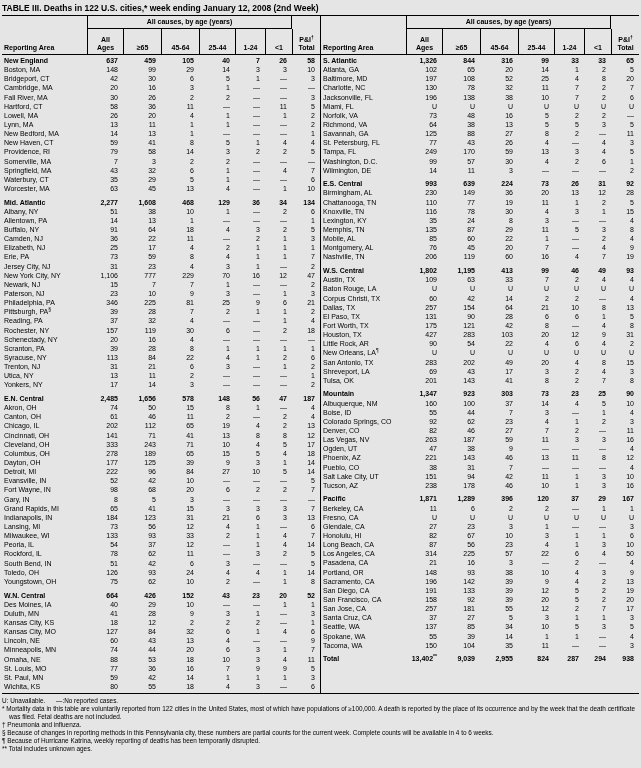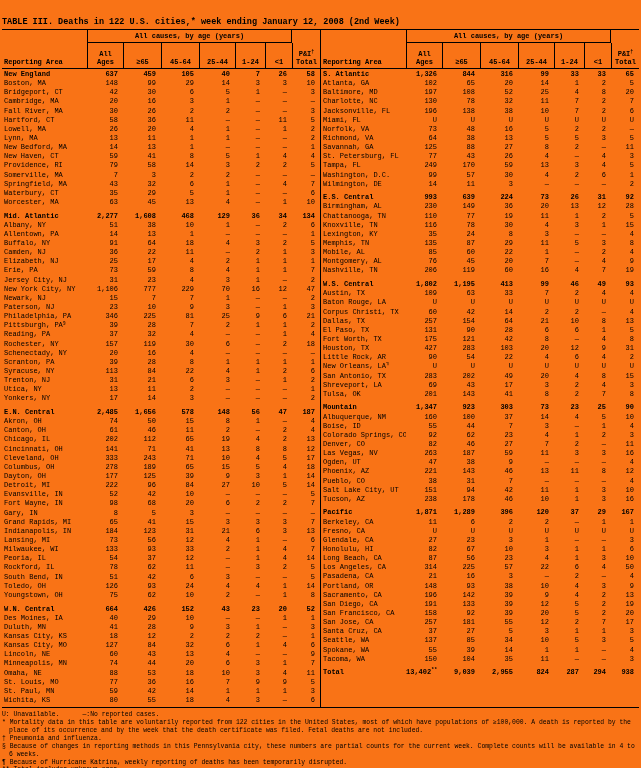--- a/index.html
+++ b/index.html
@@ -1,20 +1,20 @@
 <!DOCTYPE html>
 <html><head>
 <meta charset="utf-8">
 <style>
   html,body { margin:0; padding:0; background:#fff; }
   .page {
     width:641px; height:768px; box-sizing:border-box;
-    background:#f97316; color:#000;
-    font-family:Liberation Mono, monospace;
-    padding:16px 2px 0 2px; overflow:hidden;
+    background:#e5e5e5; color:#000;
+    font-family:Liberation Sans, sans-serif;
+    padding:2px 2px 0 2px; overflow:hidden;
   }
   .title {
     font-size:8.5px; font-weight:bold; line-height:12px;
     white-space:nowrap; margin-bottom:1px;
   }
   .table-wrap { display:flex; border-bottom:1px solid #000; }
   .half { width:318px; }
   .half.left { border-right:1px solid #000; }
   .thead { border-top:1px solid #000; border-bottom:1px solid #000; }
   .hrow1 { display:grid; grid-template-columns:85px 205px 28px; height:13px; }

